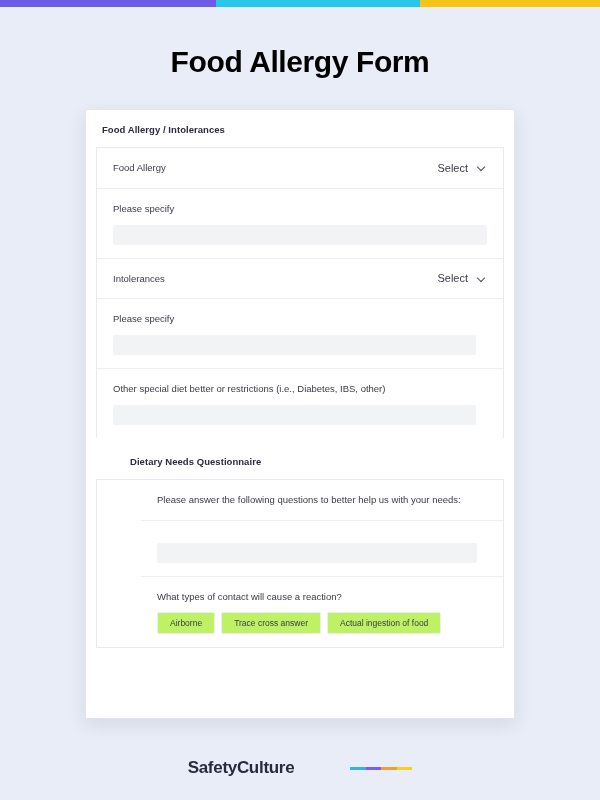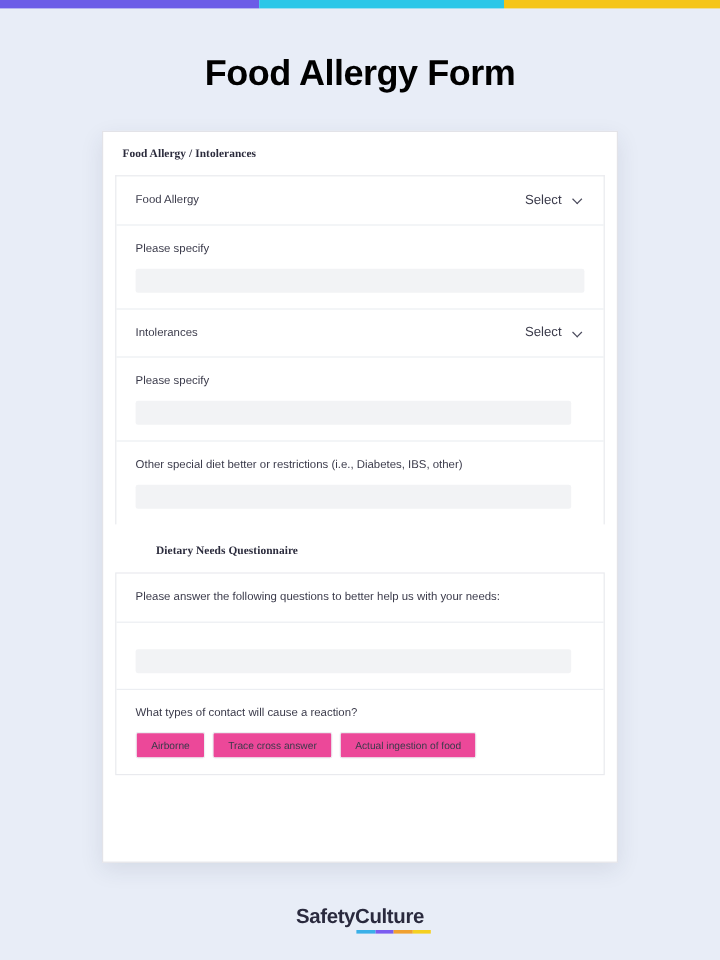--- a/index.html
+++ b/index.html
@@ -43,34 +43,33 @@
     overflow: hidden;
     position: relative;
   }
 
   .section-header {
     font-size: 9.5px;
     font-weight: bold;
     color: #2b2b3c;
     padding: 14px 16px 12px 16px;
     letter-spacing: 0.05px;
-    font-family: Liberation Serif, serif;
   }
   .section-header.second {
     padding-top: 18px;
     padding-bottom: 12px;
     margin-left: 28px;
   }
 
   .grp {
     margin: 0 10px;
     border: 1px solid #e9eaee;
     border-bottom: none;
   }
-  .grp:last-of-type { border-bottom: 1px solid #e9eaee; }
+  .grp:last-of-type { border-bottom: 1px solid #e9eaee; padding-left: 44px; }
 
   .field {
     padding: 13px 16px;
     border-bottom: 1px solid #eceef2;
   }
   .field:last-child { border-bottom: none; }
 
   .field-row {
     display: flex;
     align-items: center;
@@ -117,37 +116,36 @@
 
   .chips {
     display: flex;
     gap: 6px;
     margin-top: 9px;
     flex-wrap: nowrap;
   }
   .chip {
     font-size: 8.5px;
     color: #3a3a4a;
-    background: #ec4899;
+    background: #bef264;
     border: 1px solid #eceef1;
     border-radius: 2px;
     padding: 5px 12px;
     white-space: nowrap;
   }
 
   #footer {
     position: absolute;
     left: 0;
     right: 0;
     bottom: 22px;
     text-align: center;
   }
   #brand {
     display: inline-flex;
-    flex-direction: column;
     align-items: center;
   }
   #brand-text {
     font-size: 17px;
     font-weight: bold;
     color: #2a2a3e;
     letter-spacing: -0.3px;
   }
   #brand-underline {
     display: flex;

